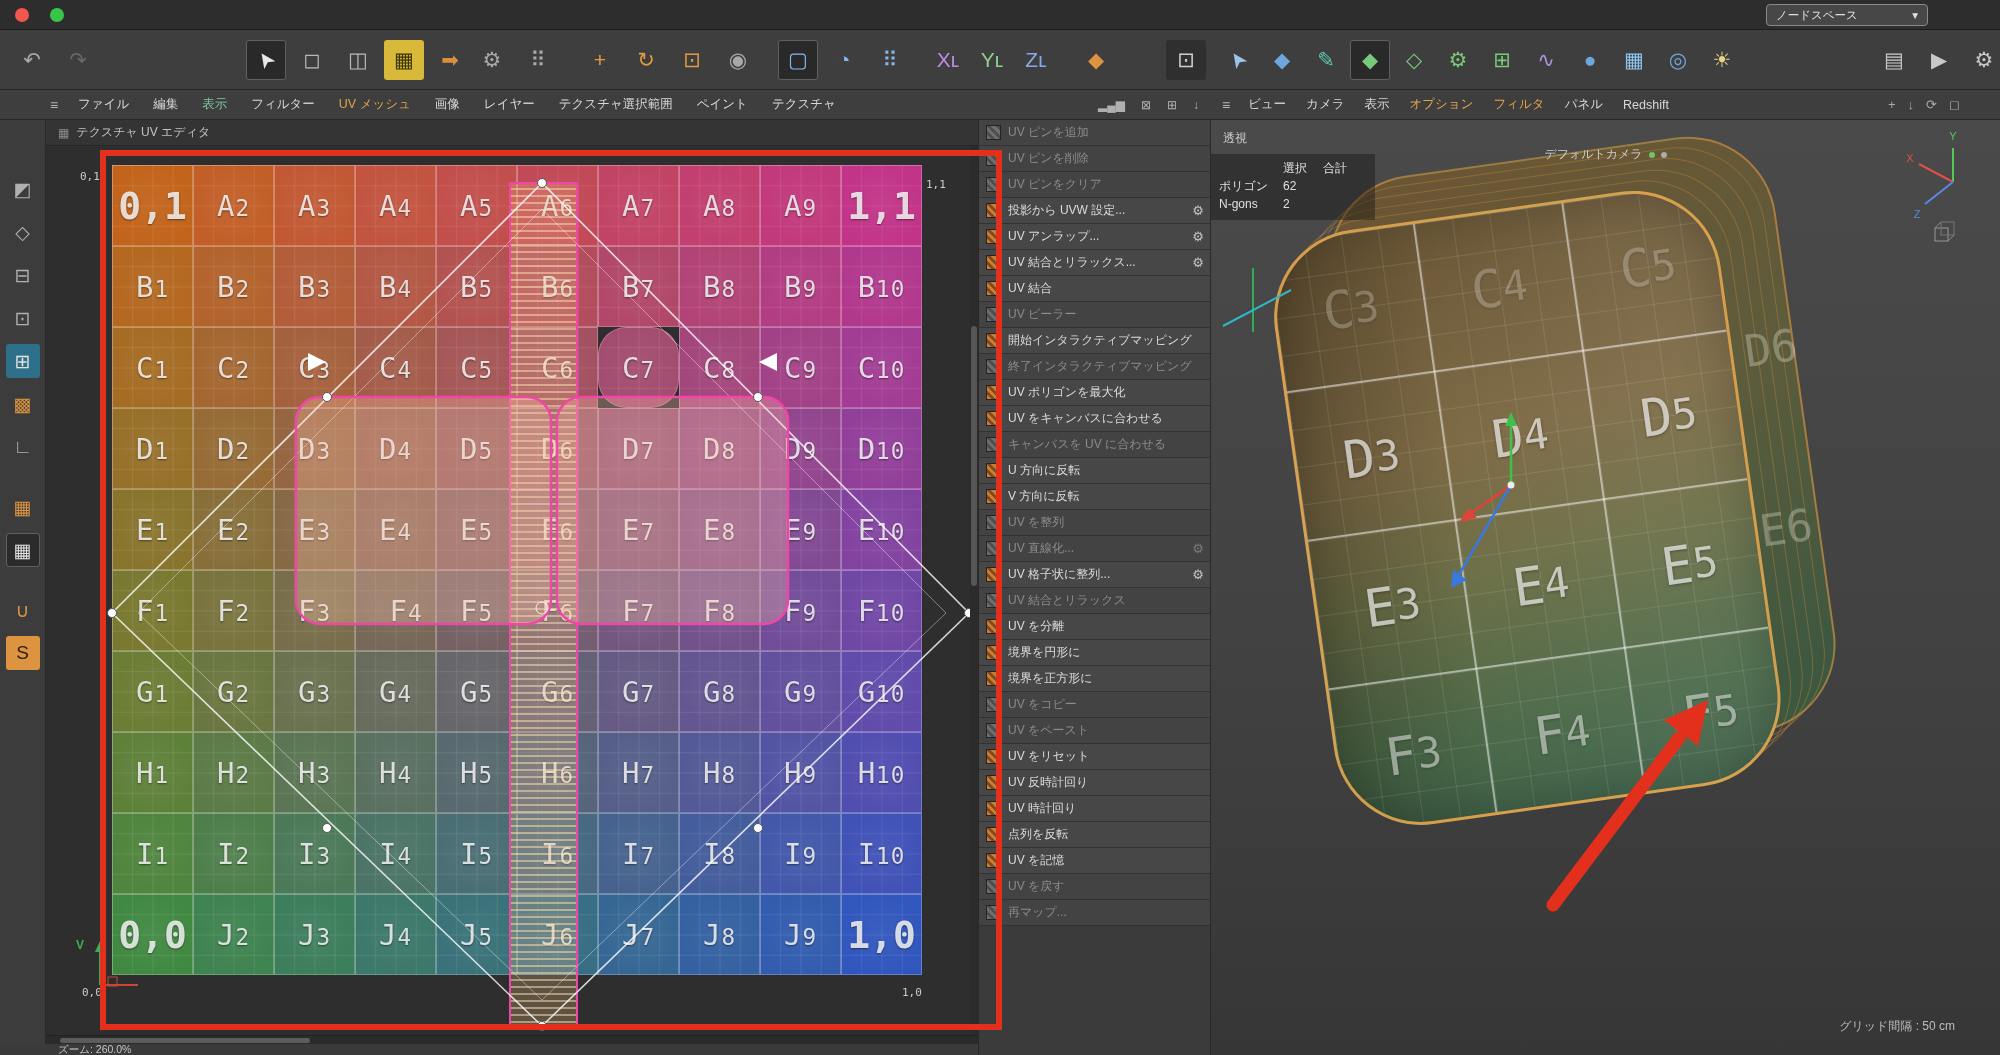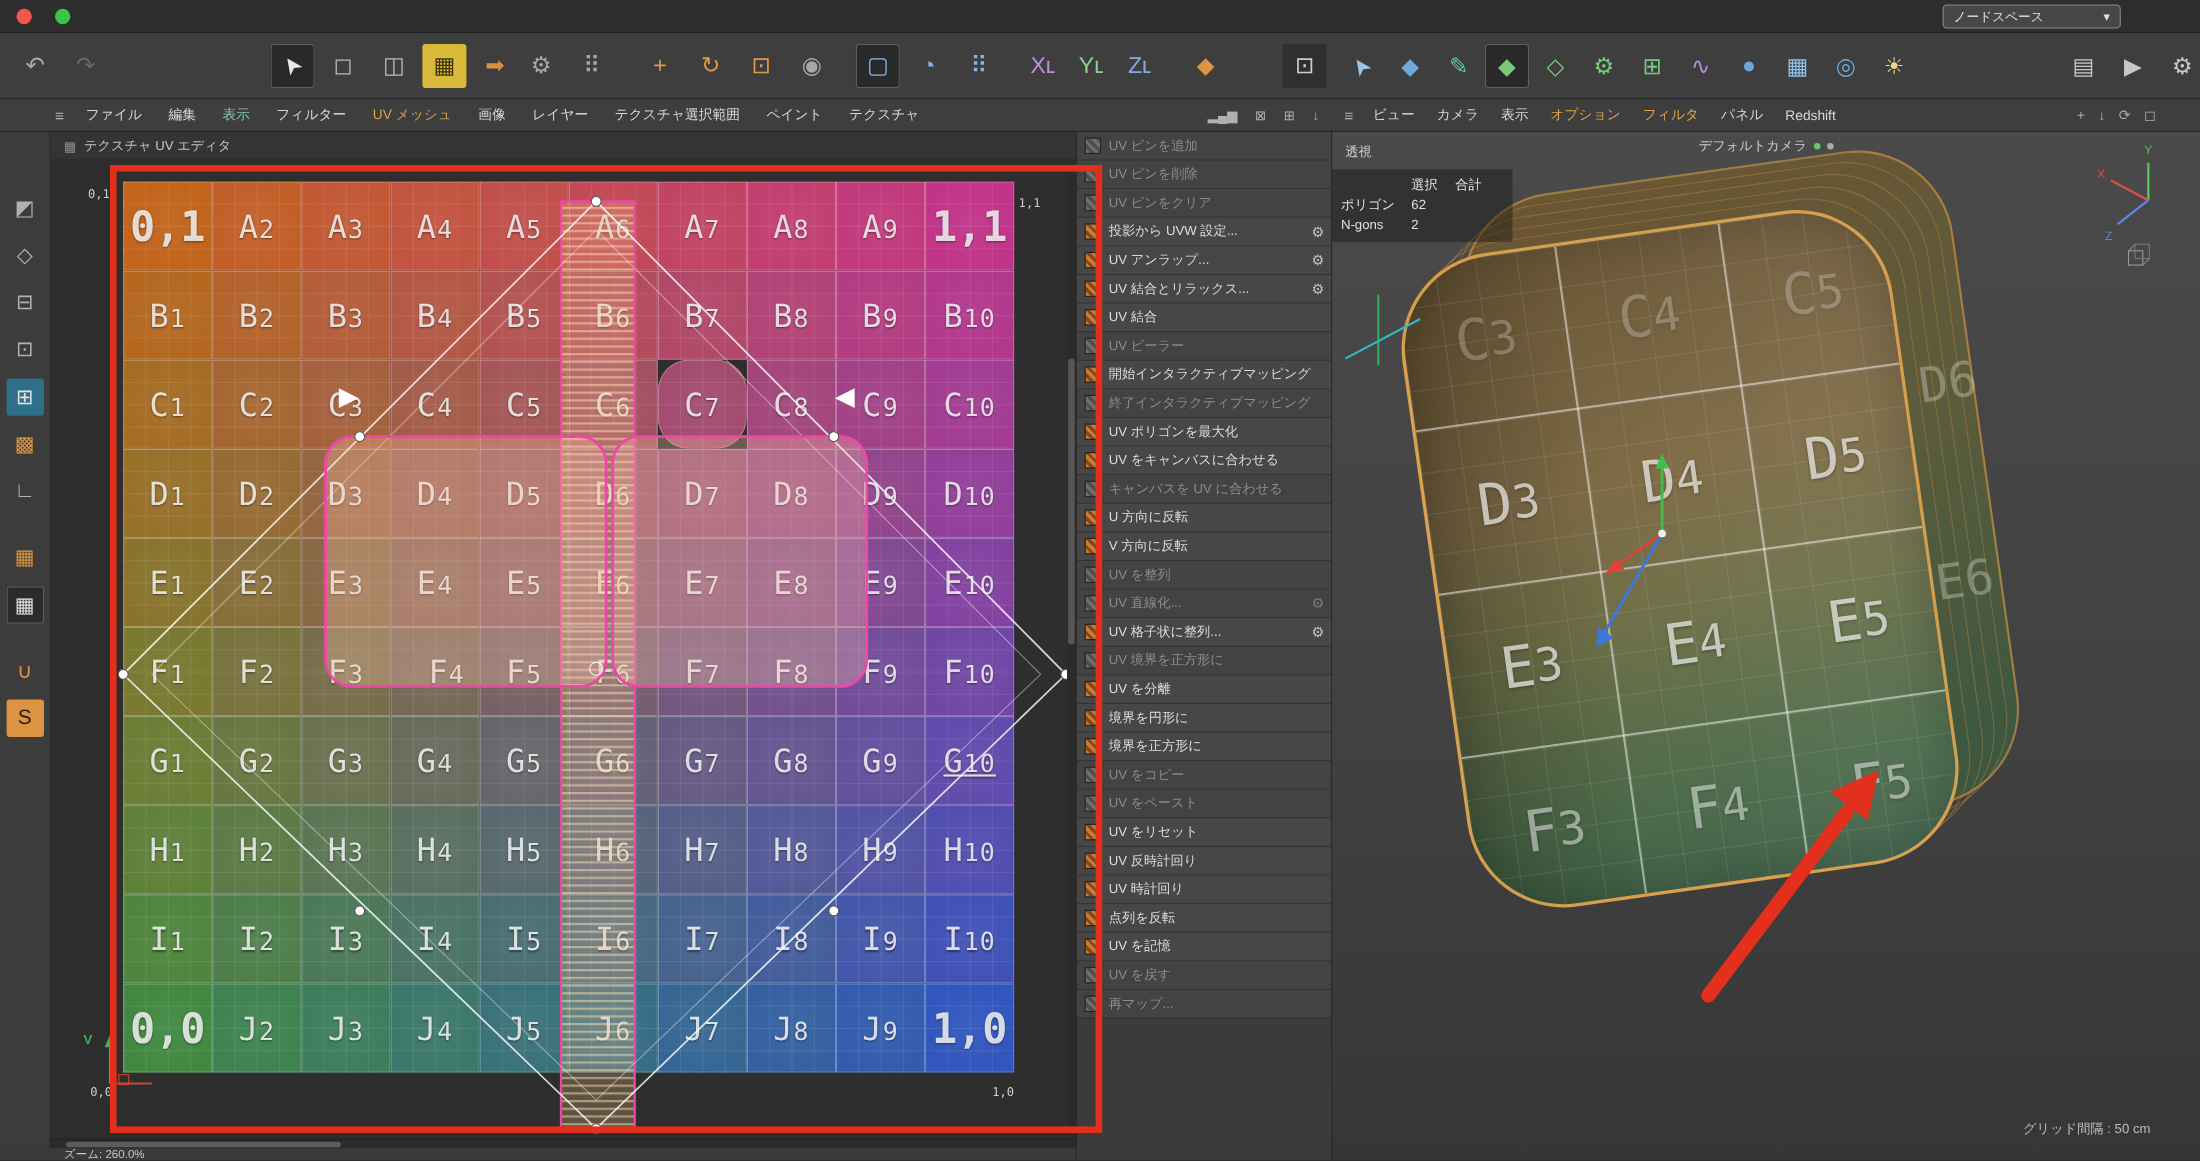--- a/index.html
+++ b/index.html
@@ -75,21 +75,21 @@
   .cmd-icon { width:15px; height:15px; flex:none; border:1px solid #242424;
               background:repeating-linear-gradient(45deg,#c87c34 0 3px,#84491c 3px 6px); }
   .cmd-row.disabled .cmd-icon { background:repeating-linear-gradient(45deg,#6e6e6e 0 3px,#4e4e4e 3px 6px); }
   .cmd-gear { margin-left:auto; color:#c2c2c2; font-size:13px; }
   .cmd-row.disabled .cmd-gear { color:#7a7a7a; }
 
   
   .viewport { position:absolute; left:1210px; top:120px; width:790px; height:935px;
               background:linear-gradient(#4a4a4a,#424242 55%,#363636); border-left:1px solid #292929; overflow:hidden; }
   .vp-proj { position:absolute; left:12px; top:10px; font-size:12px; color:#cfcfcf; }
-  .vp-camera { position:absolute; left:0; top:4px; width:100%; display:flex; justify-content:center; align-items:center; gap:6px; font-size:12px; color:#cfcfcf; }
+  .vp-camera { position:absolute; left:0; top:26px; width:100%; display:flex; justify-content:center; align-items:center; gap:6px; font-size:12px; color:#cfcfcf; }
   .vp-dot { width:6px; height:6px; border-radius:50%; }
   .vp-stats { position:absolute; left:0; top:34px; background:rgba(18,18,18,.42); padding:5px 12px 7px 8px; font-size:12px; color:#e0e0e0; }
   .vps-row { display:flex; line-height:18px; }
   .vps-name { width:64px; }
   .vps-col { width:40px; }
   .vp-grid-label { position:absolute; right:45px; top:898px; font-size:12px; color:#bdbdbd; }
 
   .object3d { position:absolute; left:95px; top:80px; width:560px; height:660px; transform:rotate(-8deg); }
   .obj-back { position:absolute; left:62px; top:-46px; width:450px; height:600px; border-radius:88px;
               background:linear-gradient(160deg,#6a5634 8%,#5c5c3c 50%,#3e5840 90%); border:2px solid rgba(215,150,70,.6); }
@@ -531,21 +531,21 @@
           </div>
           <div class="uv-cell" style="background-color: rgb(101, 91, 132);">
             <span class="uv-cell-label"><span>G</span><span class="digit">7</span></span>
           </div>
           <div class="uv-cell" style="background-color: rgb(100, 86, 145);">
             <span class="uv-cell-label"><span>G</span><span class="digit">8</span></span>
           </div>
           <div class="uv-cell" style="background-color: rgb(99, 80, 158);">
             <span class="uv-cell-label"><span>G</span><span class="digit">9</span></span>
           </div>
-          <div class="uv-cell" style="background-color: rgb(97, 75, 171); text-decoration: underline;">
+          <div class="uv-cell" style="background-color: rgb(97, 75, 171);">
             <span class="uv-cell-label"><span>G</span><span class="digit">10</span></span>
           </div>
           <div class="uv-cell" style="background-color: rgb(94, 129, 58);">
             <span class="uv-cell-label"><span>H</span><span class="digit">1</span></span>
           </div>
           <div class="uv-cell" style="background-color: rgb(92, 123, 71);">
             <span class="uv-cell-label"><span>H</span><span class="digit">2</span></span>
           </div>
           <div class="uv-cell" style="background-color: rgb(91, 118, 84);">
             <span class="uv-cell-label"><span>H</span><span class="digit">3</span></span>
@@ -757,21 +757,21 @@
         <span class="cmd-label">UV 直線化...</span>
         <span class="cmd-gear">⚙</span>
       </div>
       <div class="cmd-row">
         <span class="cmd-icon"></span>
         <span class="cmd-label">UV 格子状に整列...</span>
         <span class="cmd-gear">⚙</span>
       </div>
       <div class="cmd-row disabled">
         <span class="cmd-icon"></span>
-        <span class="cmd-label">UV 境界を正方形に</span>
+        <span class="cmd-label">UV 結合とリラックス</span>
       </div>
       <div class="cmd-row">
         <span class="cmd-icon"></span>
         <span class="cmd-label">UV を分離</span>
       </div>
       <div class="cmd-row">
         <span class="cmd-icon"></span>
         <span class="cmd-label">境界を円形に</span>
       </div>
       <div class="cmd-row">

